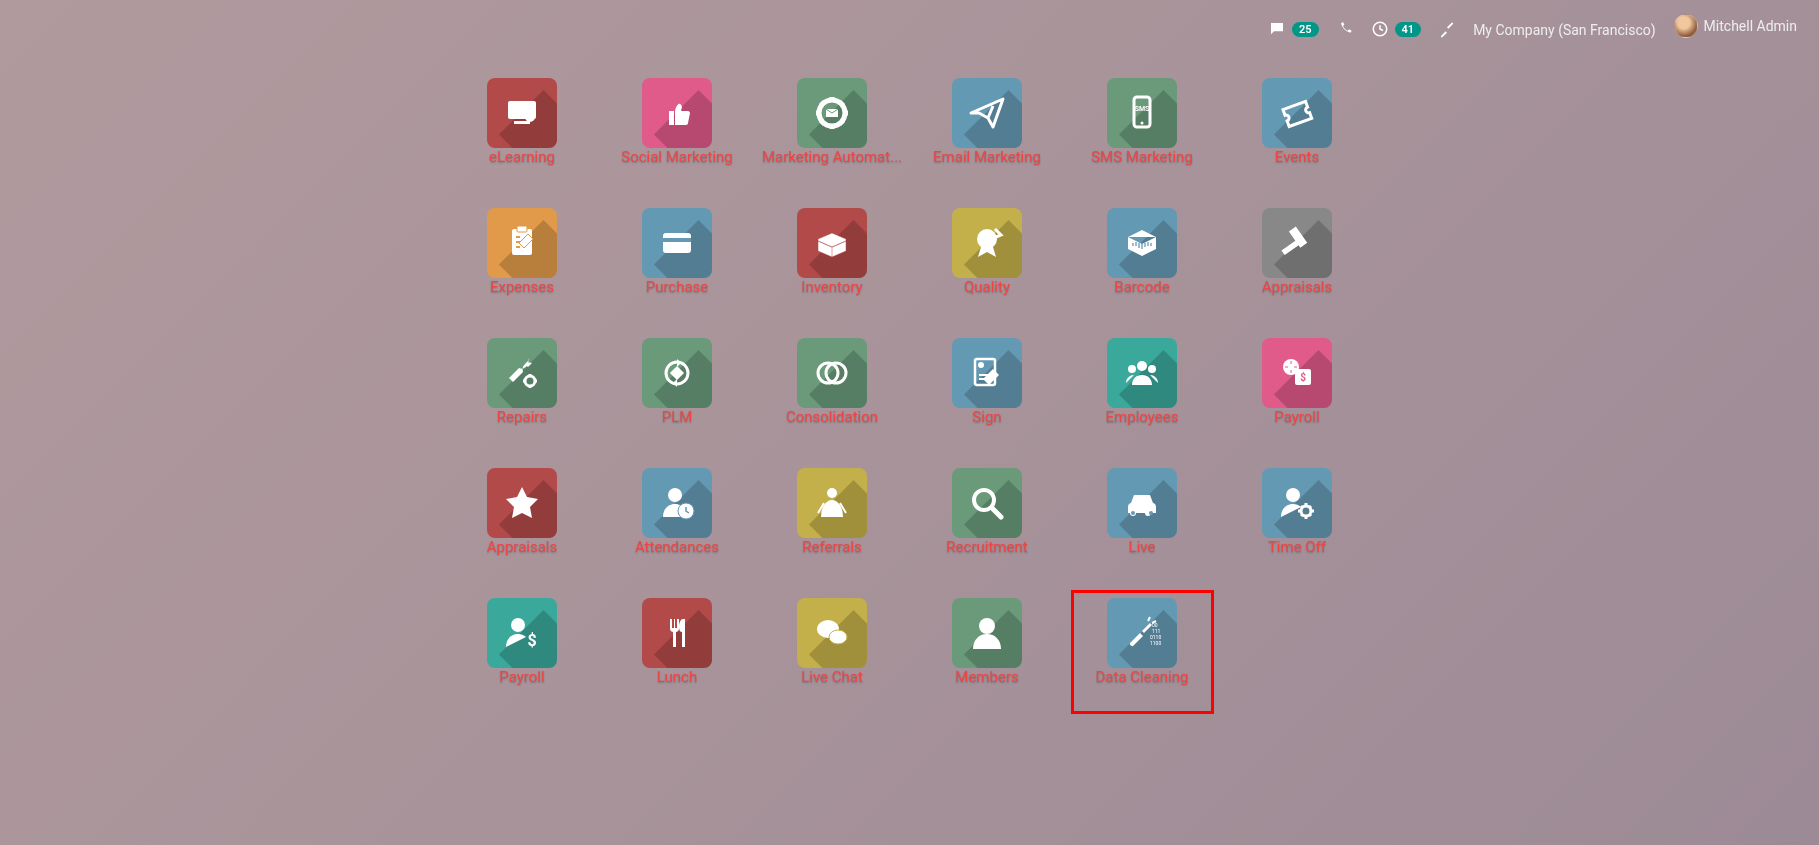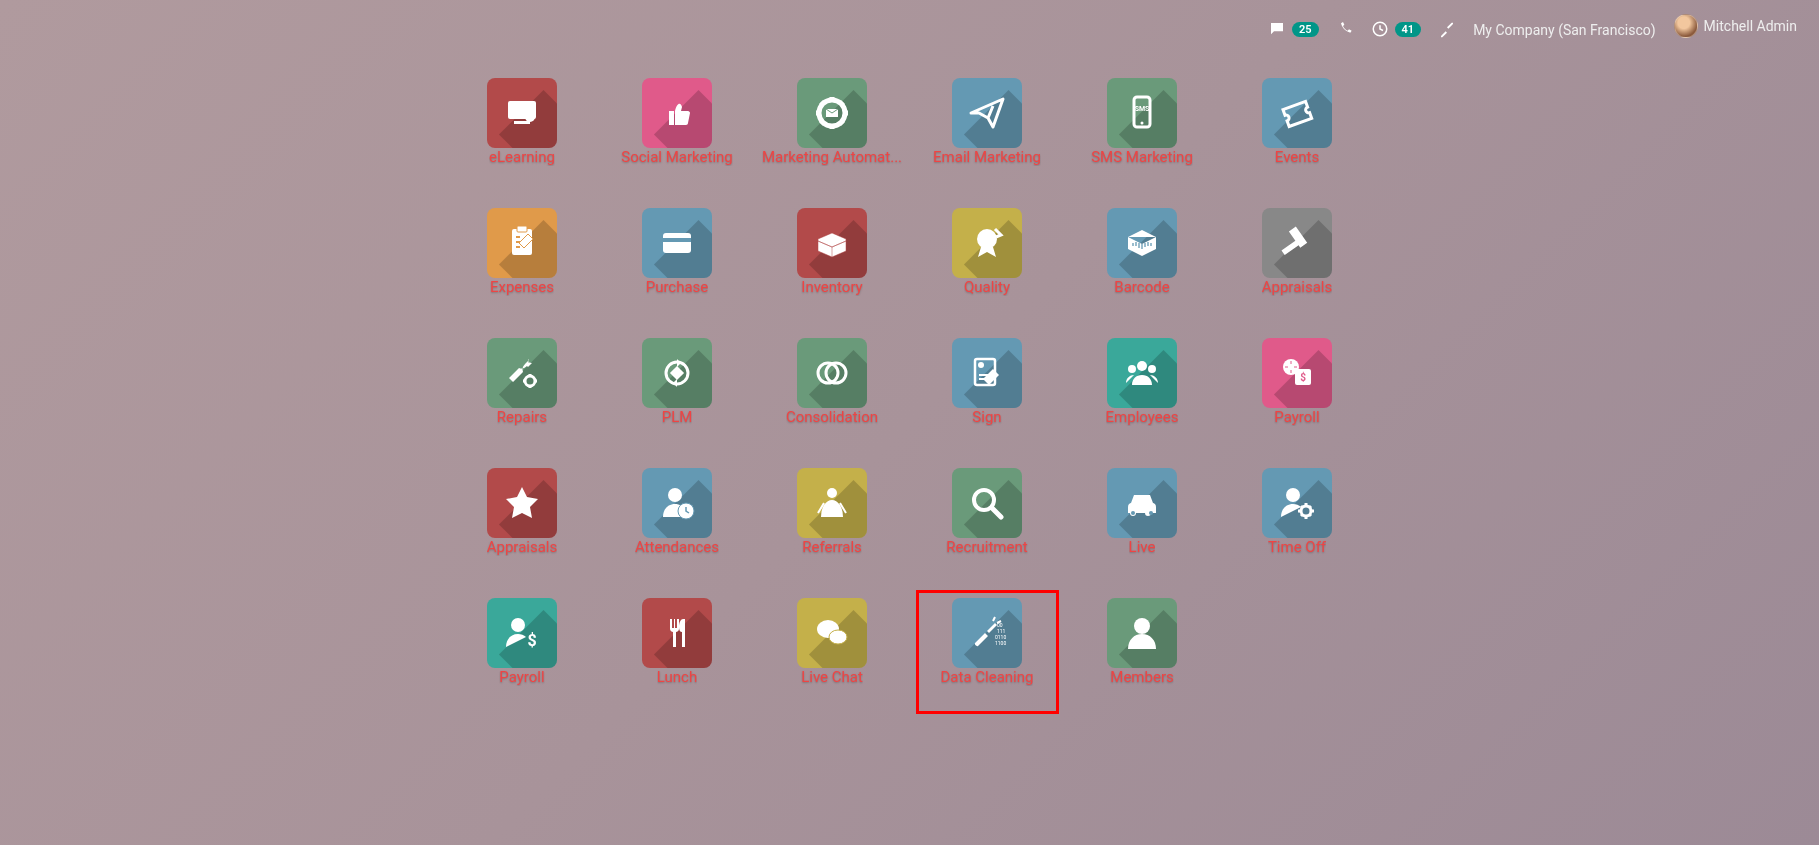--- a/index.html
+++ b/index.html
@@ -381,37 +381,37 @@
     </div>
     <div class="app">
       <div class="tile" style="background: rgb(196, 176, 74); color: rgb(196, 176, 74);">
         <div class="tile-shadow"></div>
         <svg class="ico" width="44" height="44" viewBox="0 0 44 44">
           <use href="#i-chat"></use>
         </svg>
       </div>
       <div class="app-label">Live Chat</div>
     </div>
+    <div class="app">
+      <div class="tile" style="background: rgb(106, 154, 122); color: rgb(106, 154, 122);">
+        <div class="tile-shadow"></div>
+        <svg class="ico" width="44" height="44" viewBox="0 0 44 44">
+          <use href="#i-member"></use>
+        </svg>
+      </div>
+      <div class="app-label">Members</div>
+    </div>
     <div class="app highlighted">
       <div class="tile" style="background: rgb(100, 153, 179); color: rgb(100, 153, 179);">
         <div class="tile-shadow"></div>
         <svg class="ico" width="44" height="44" viewBox="0 0 44 44">
           <use href="#i-broom-data"></use>
         </svg>
       </div>
       <div class="app-label">Data Cleaning</div>
-    </div>
-    <div class="app">
-      <div class="tile" style="background: rgb(106, 154, 122); color: rgb(106, 154, 122);">
-        <div class="tile-shadow"></div>
-        <svg class="ico" width="44" height="44" viewBox="0 0 44 44">
-          <use href="#i-member"></use>
-        </svg>
-      </div>
-      <div class="app-label">Members</div>
     </div>
   </div>
 
 <svg width="0" height="0" style="position:absolute">
   <defs>
     <g id="i-elearning">
         <rect x="8" y="10" width="28" height="18" rx="2" fill="#fff"></rect>
         <circle cx="30" cy="26" r="5" fill="#fff" stroke="currentColor" stroke-width="0"></circle>
         <rect x="14" y="30" width="16" height="3" fill="#fff"></rect>
       </g>

